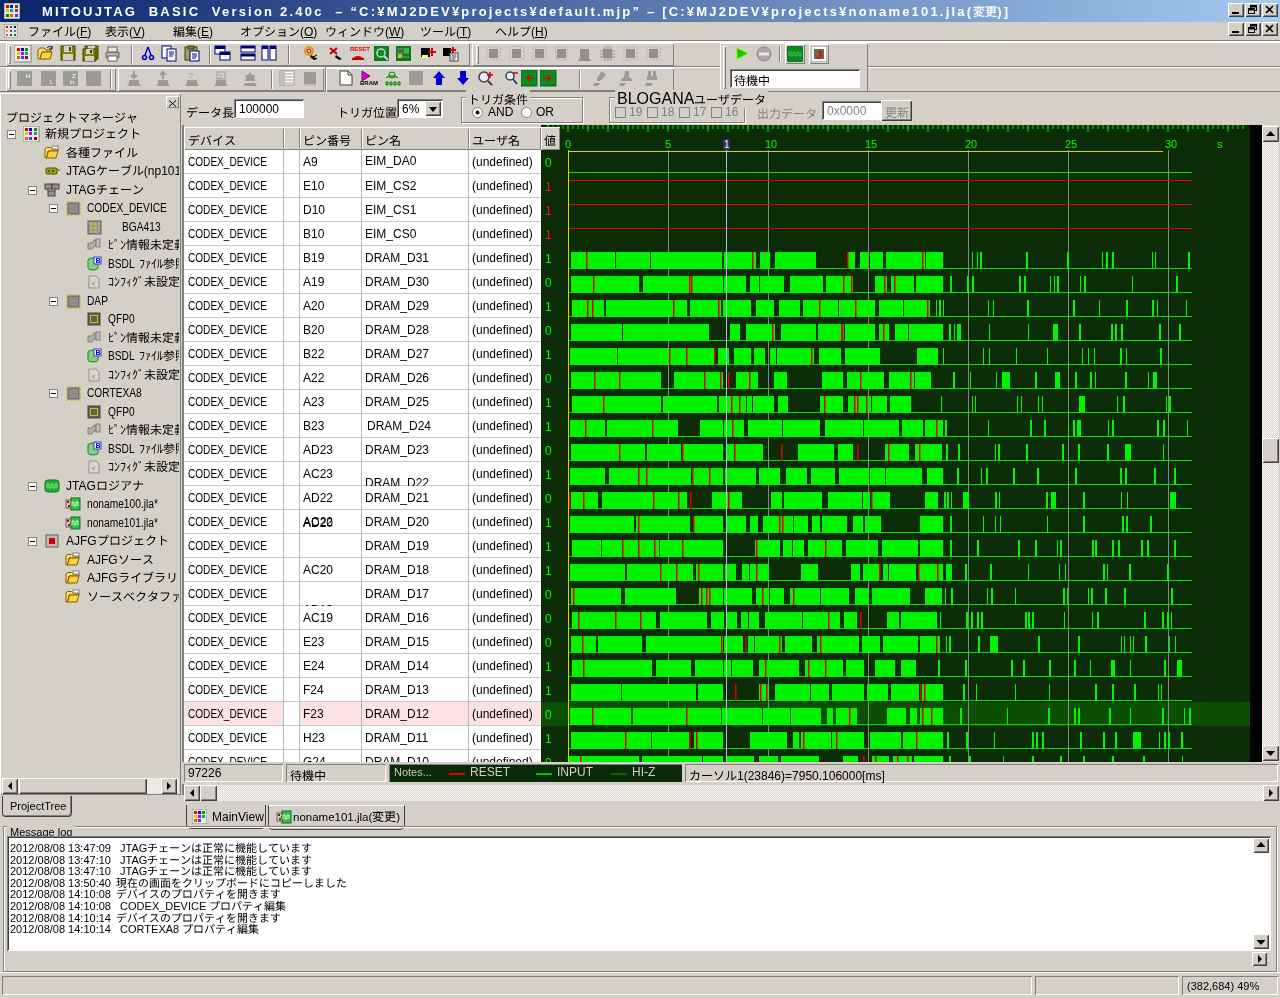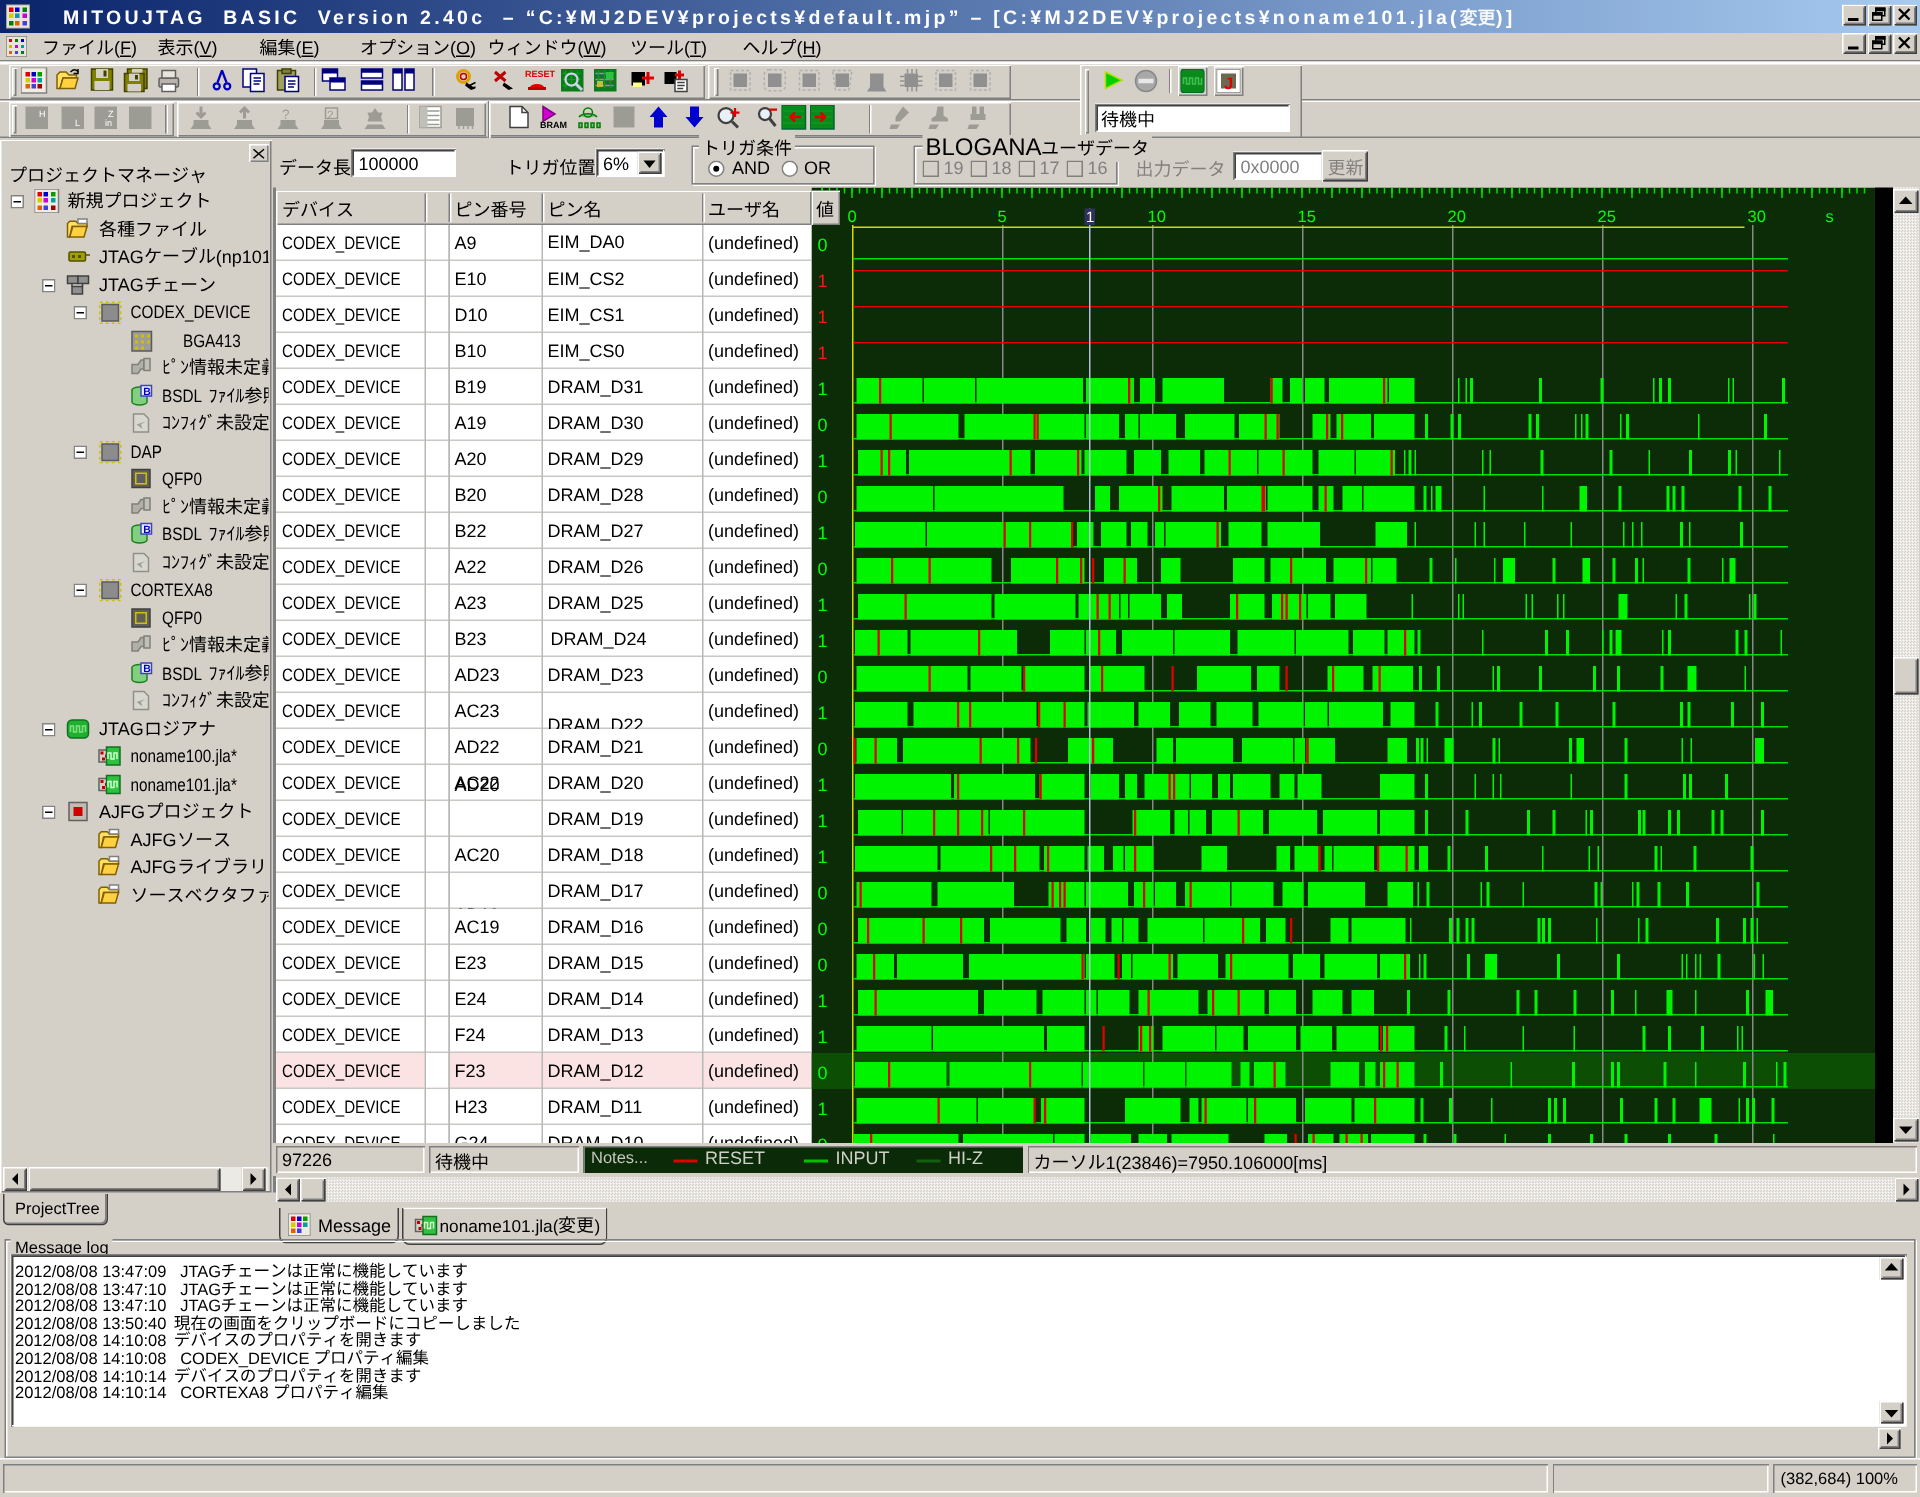--- a/index.html
+++ b/index.html
@@ -1445,21 +1445,21 @@
     <rect width="15" height="15" fill="#f0ece4" stroke="#808080"></rect>
     <rect x="2" y="2" width="3" height="3" fill="#e00000"></rect>
     <rect x="6" y="2" width="3" height="3" fill="#0000d0"></rect>
     <rect x="10" y="2" width="3" height="3" fill="#00a000"></rect>
     <rect x="2" y="6" width="3" height="3" fill="#d0d000"></rect>
     <rect x="6" y="6" width="3" height="3" fill="#d000d0"></rect>
     <rect x="10" y="6" width="3" height="3" fill="#00a0a0"></rect>
     <rect x="2" y="10" width="3" height="3" fill="#e06000"></rect>
     <rect x="6" y="10" width="3" height="3" fill="#4040e0"></rect>
   </svg>
-<div class="a t12" style="left:212px;top:810px">Message</div>
+<div class="a t12" style="left:212px;top:810px">MainView</div>
 <div class="a" style="left:268px;top:805px;width:137px;height:25px;background:#d4d0c8;border:1px solid #404040;border-top:1px solid #fff;border-radius:0 0 5px 5px"></div>
 <svg class="a" style="left:276px;top:809px" width="16" height="15">
     <rect x="1" y="4" width="8" height="8" fill="#d4d0c8" stroke="#606060"></rect>
     <g fill="#c00000">
       <rect x="2" y="5" width="2" height="2"></rect>
       <rect x="5" y="7" width="2" height="2"></rect>
       <rect x="3" y="9" width="2" height="2"></rect>
     </g>
     <rect x="6" y="2" width="9" height="12" fill="#30c040" stroke="#107020"></rect>
     <path d="M7 10V6h2v4h2V6h2v4" fill="none" stroke="#d0ffd0"></path>
@@ -1627,12 +1627,12 @@
 <div class="a raised2" style="left:1253px;top:934px;width:16px;height:15px"><svg width="16" height="15">
       <path d="M8 11L3.5 6h9z" fill="#000"></path>
     </svg></div>
 <div class="a raised2" style="left:1252px;top:952px;width:15px;height:14px"><svg width="15" height="14">
       <path d="M6 3l4 4-4 4z" fill="#000"></path>
     </svg></div>
 <div class="a" style="left:0px;top:972px;width:1280px;height:26px;background:#d4d0c8;box-shadow:inset 0 1px 0 #fff"></div>
 <div class="a sunkp" style="left:2px;top:976px;width:1030px;height:19px;"></div>
 <div class="a sunkp" style="left:1035px;top:976px;width:144px;height:19px;"></div>
 <div class="a sunkp" style="left:1182px;top:976px;width:96px;height:19px;"></div>
-<div class="a t11" style="left:1187px;top:979px">(382,684) 100%</div>
+<div class="a t11" style="left:1187px;top:979px">(382,684) 49%</div>
 </body></html>

